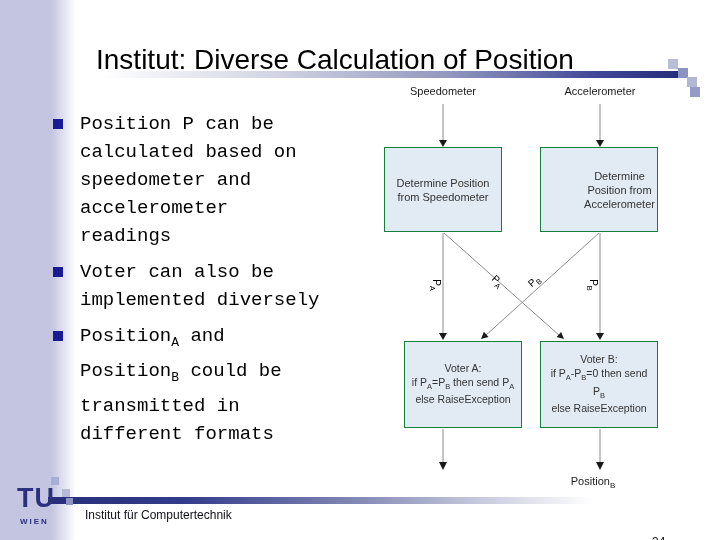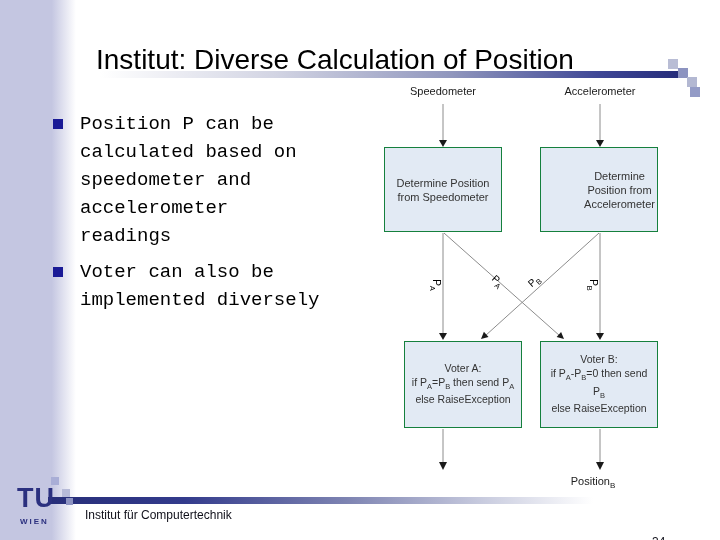--- a/index.html
+++ b/index.html
@@ -86,20 +86,24 @@
 
   <div class="bullets">
     <div class="bullet-item">
       <div class="bullet-marker"></div>
       <div class="bullet-text">Position P can be calculated based on speedometer and accelerometer readings</div>
     </div>
     <div class="bullet-item">
       <div class="bullet-marker"></div>
       <div class="bullet-text">Voter can also be implemented diversely</div>
     </div>
+    <div class="bullet-item">
+      <div class="bullet-marker"></div>
+      <div class="bullet-text">Position<sub>A</sub> and Position<sub>B</sub> could be transmitted in different formats</div>
+    </div>
   </div>
 
   <svg class="connectors" width="720" height="540">
     <line x1="443" y1="104" x2="443" y2="141"></line>
     <polygon points="439,140 447,140 443,147"></polygon>
     <line x1="600" y1="104" x2="600" y2="141"></line>
     <polygon points="596,140 604,140 600,147"></polygon>
 
     <line x1="443" y1="233" x2="443" y2="333"></line>
     <polygon points="439,333 447,333 443,340"></polygon>

